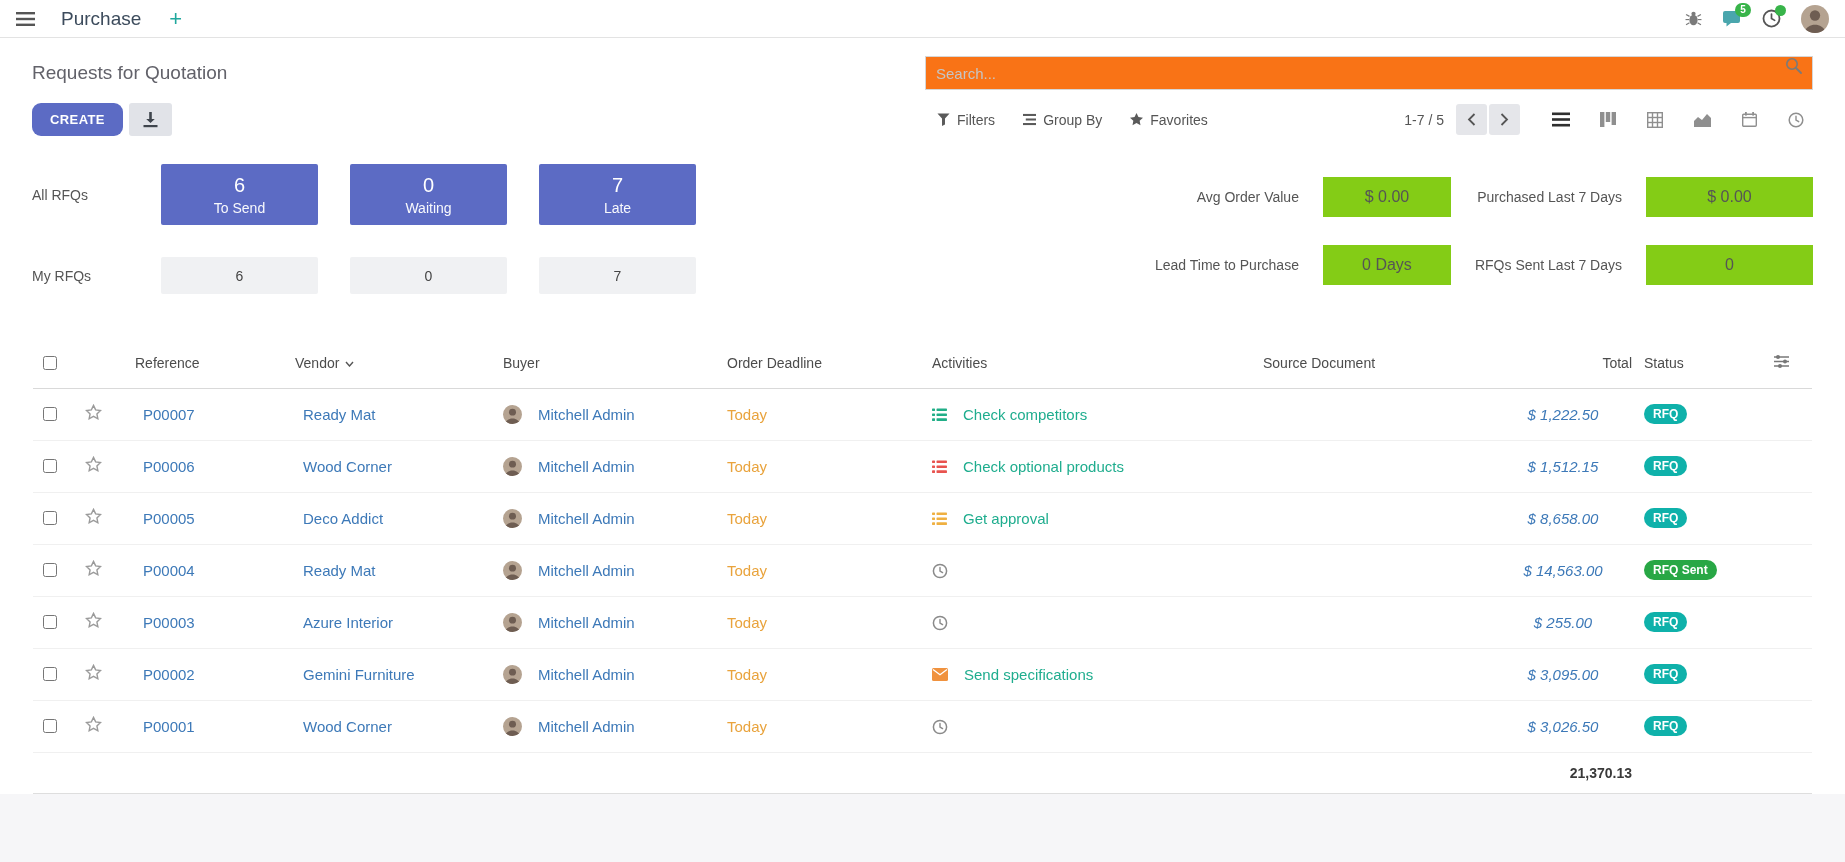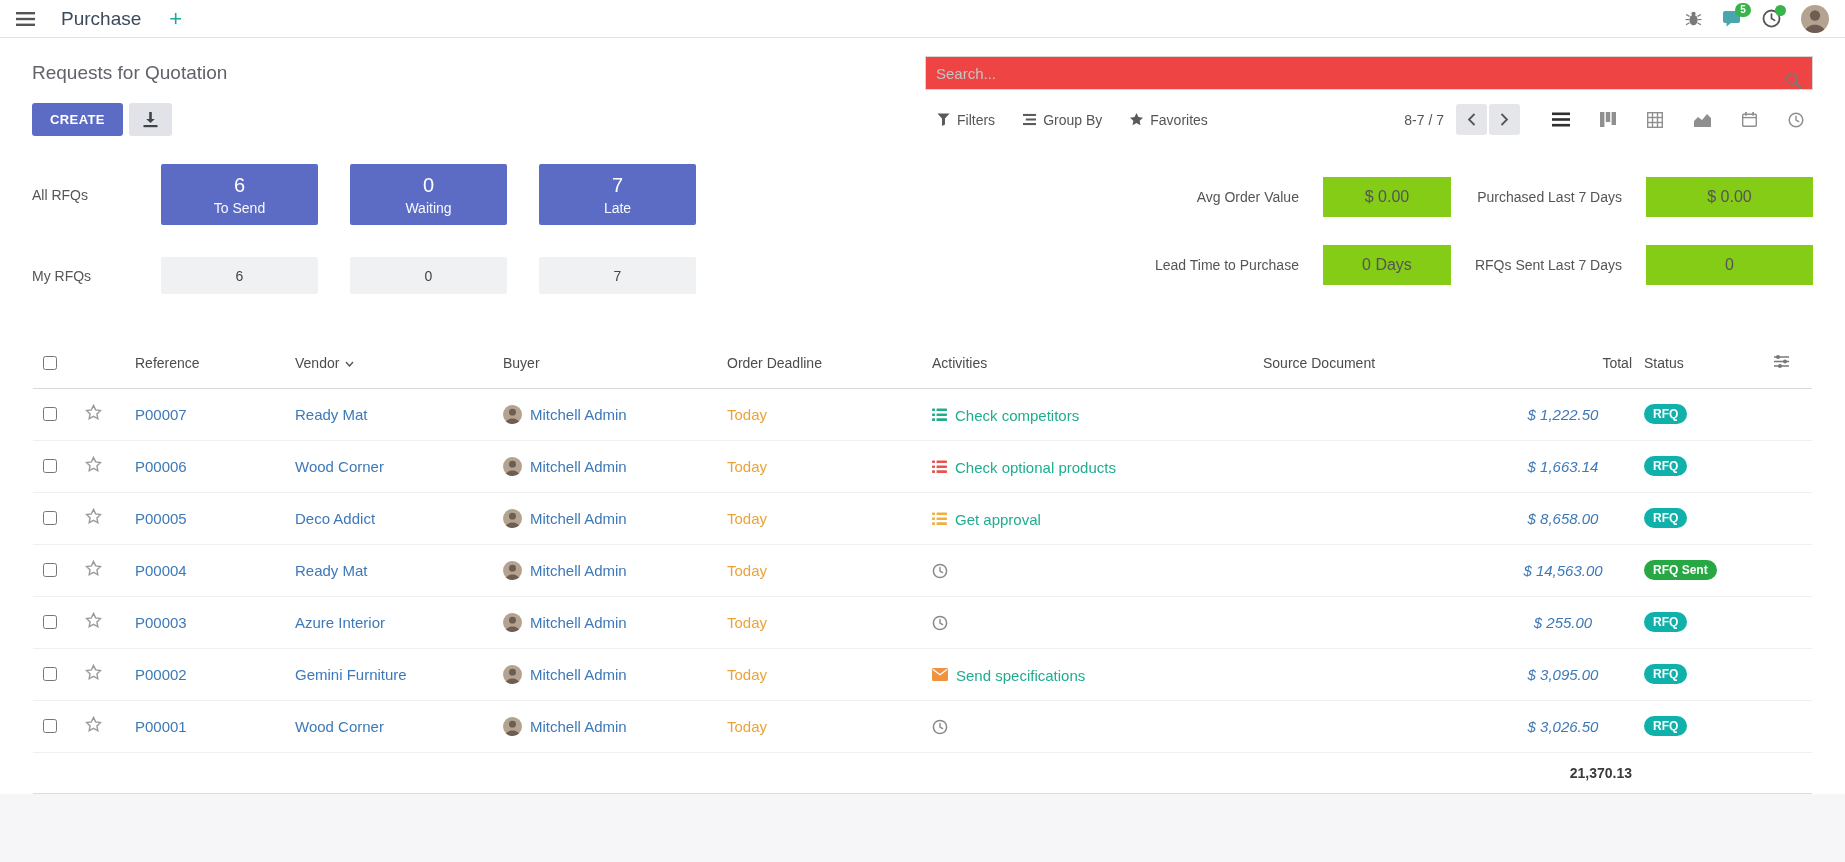--- a/index.html
+++ b/index.html
@@ -4,21 +4,21 @@
 <style>
   * { box-sizing: border-box; }
   html, body { margin: 0; padding: 0; }
   body {
     width: 1845px; height: 862px;
     font-family: "Liberation Sans", sans-serif;
     background: #f6f6f8;
     color: #4c4c4c;
     overflow: hidden;
   }
-  a { color: var(--link, #3d79b8); text-decoration: none; cursor: pointer; }
+  a { color: var(--link, #3d79b8); text-decoration: none; cursor: pointer; margin-left: 8px; }
 
   
   .navbar {
     height: 38px; background: #fff; border-bottom: 1px solid #e3e3e3;
     display: flex; align-items: center; justify-content: space-between;
     padding: 0 16px;
   }
   .nav-left { display: flex; align-items: center; gap: 26px; }
   .hamburger { display: inline-flex; cursor: pointer; }
   .app-name { font-size: 19px; font-weight: 500; color: #3c4b5c; cursor: pointer; }
@@ -34,32 +34,32 @@
   .nav-badge.dot { min-width: 0; width: 11px; height: 11px; padding: 0; top: -4px; right: -5px; }
   .avatar { width: 28px; height: 28px; border-radius: 50%; overflow: hidden; display: inline-flex; cursor: pointer; }
 
   
   .content { background: #fff; }
 
   
   .control-panel { padding: 18px 32px 12px 32px; }
   .cp-row1 { display: flex; justify-content: space-between; align-items: center; margin-bottom: 13px; }
   .page-title { font-size: 19px; font-weight: 400; color: #62626a; margin: 0; }
-  .search-box { width: 888px; height: 34px; border: 1px solid #d6d6d6; background: #ef4444; display: flex; align-items: flex-end; }
+  .search-box { width: 888px; height: 34px; border: 1px solid #d6d6d6; background: #f97316; display: flex; align-items: flex-start; }
   .search-box input {
     flex: 1; border: none; outline: none; height: 100%; padding: 0 10px;
     font-size: 15px; color: #333; font-family: inherit; background: transparent;
   }
   .search-box input::placeholder { color: #c5c5c5; }
   .search-icon { display: inline-flex; margin-right: 10px; cursor: pointer; }
 
   .cp-row2 { display: flex; justify-content: space-between; align-items: center; }
   .left-buttons { display: flex; gap: 6px; }
   .btn-create {
-    background: var(--primary, #5c6bc4); color: #fff; border: none; border-radius: 3px;
+    background: var(--primary, #5c6bc4); color: #fff; border: none; border-radius: 9px;
     height: 33px; padding: 0 18px; font-size: 13px; font-weight: 700; letter-spacing: .4px;
     font-family: inherit; cursor: pointer;
   }
   .btn-export {
     width: 43px; height: 33px; background: #e1e3e8; border: none; border-radius: 3px;
     display: inline-flex; align-items: center; justify-content: center; cursor: pointer;
   }
   .right-controls { width: 888px; display: flex; justify-content: space-between; }
   .search-options { display: flex; gap: 4px; }
   .opt-btn {
@@ -231,21 +231,21 @@
           </button>
           <button class="opt-btn">
             <svg width="13" height="13" viewBox="0 0 14 14" fill="#5a5a5a">
                 <path d="M7 0l2.1 4.4 4.9.6-3.6 3.3.9 4.8L7 10.7l-4.3 2.4.9-4.8L0 5l4.9-.6z"></path>
               </svg>
             <span>Favorites</span>
           </button>
         </div>
         <div class="pager-switcher">
           <div class="pager">
-            <span class="pager-value">8-7 / 7</span>
+            <span class="pager-value">1-7 / 5</span>
             <button class="pager-btn">
               <svg width="9" height="13" viewBox="0 0 9 13">
                   <path d="M7.5 1L2 6.5 7.5 12" fill="none" stroke="#555" stroke-width="1.8"></path>
                 </svg>
             </button>
             <button class="pager-btn">
               <svg width="9" height="13" viewBox="0 0 9 13">
                   <path d="M1.5 1L7 6.5 1.5 12" fill="none" stroke="#555" stroke-width="1.8"></path>
                 </svg>
             </button>
@@ -434,21 +434,21 @@
                 <svg width="15" height="14" viewBox="0 0 16 15" fill="#e8534f">
                   <rect y="0.5" width="3.2" height="2.8" rx="0.5"></rect>
                   <rect x="4.8" y="0.5" width="11.2" height="2.8" rx="0.5"></rect>
                   <rect y="5.8" width="3.2" height="2.8" rx="0.5"></rect>
                   <rect x="4.8" y="5.8" width="11.2" height="2.8" rx="0.5"></rect>
                   <rect y="11.1" width="3.2" height="2.8" rx="0.5"></rect>
                   <rect x="4.8" y="11.1" width="11.2" height="2.8" rx="0.5"></rect>
                 </svg>
               </span><a class="act-label">Check optional products</a></td>
             <td></td>
-            <td class="num"><span class="amount">$ 1,663.14</span></td>
+            <td class="num"><span class="amount">$ 1,512.15</span></td>
             <td><span class="badge-status">RFQ</span></td>
             <td></td>
           </tr>
           <tr>
             <td><input type="checkbox" style=""></td>
             <td><span class="star">
                 <svg width="17" height="17" viewBox="0 0 16 16" fill="none" stroke="#9a9a9a" stroke-width="1.3">
                   <path d="M8 1.3l2 4.2 4.6.6-3.4 3.2.9 4.6L8 11.6l-4.1 2.3.9-4.6L1.4 6.1 6 5.5z"></path>
                 </svg>
               </span></td>

